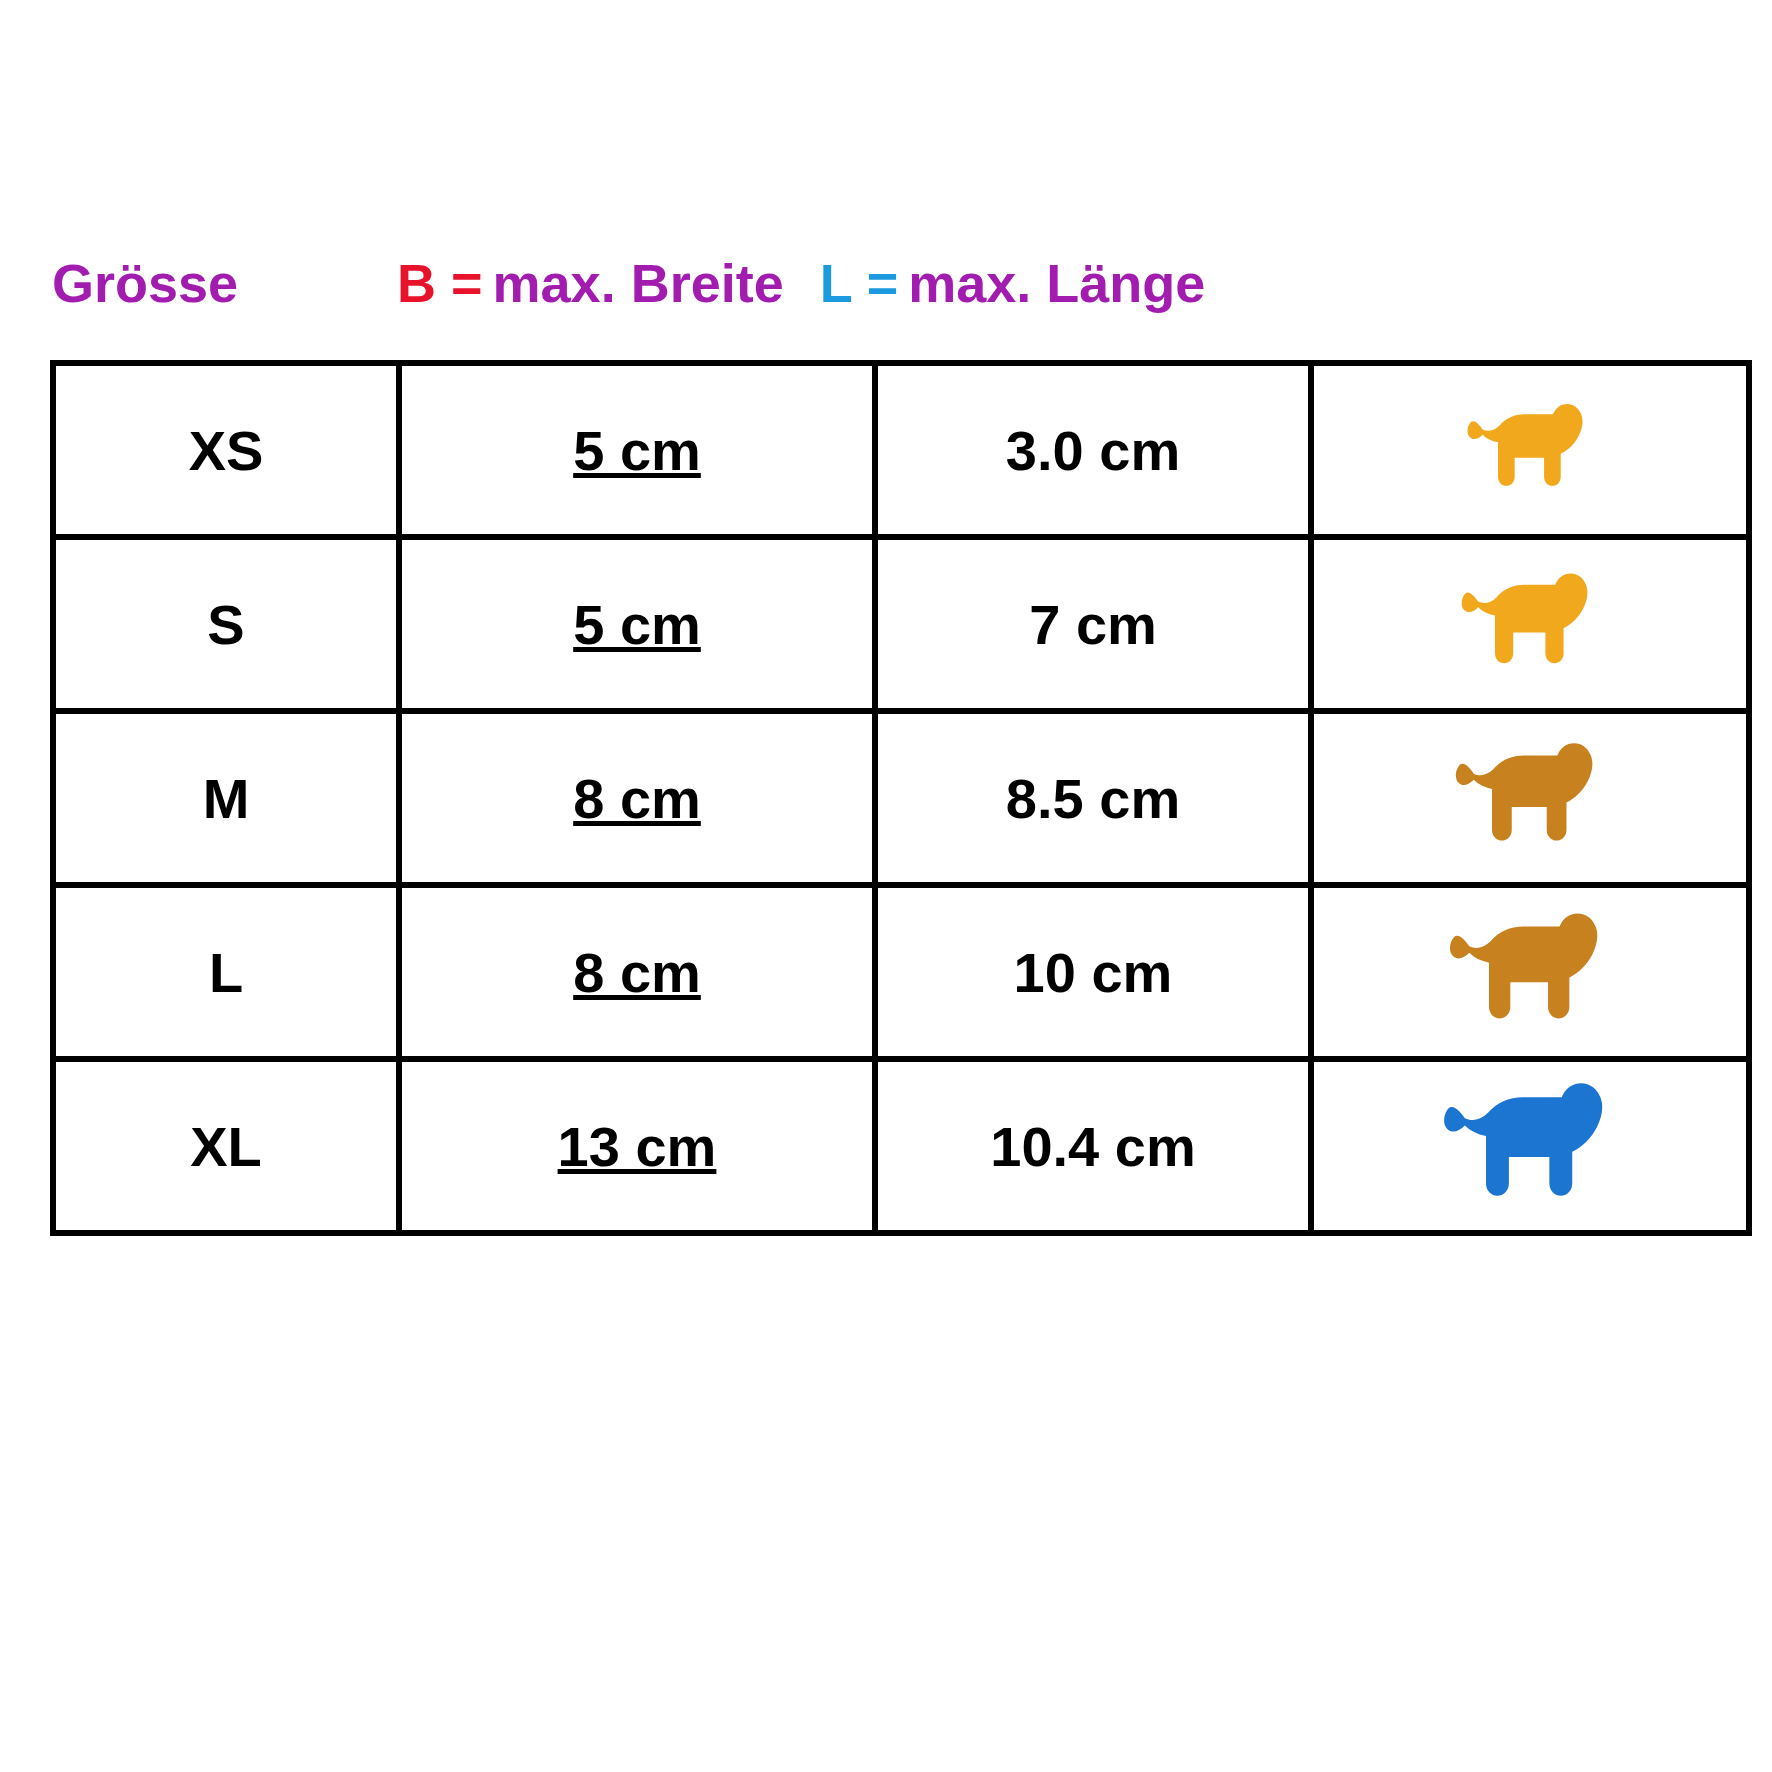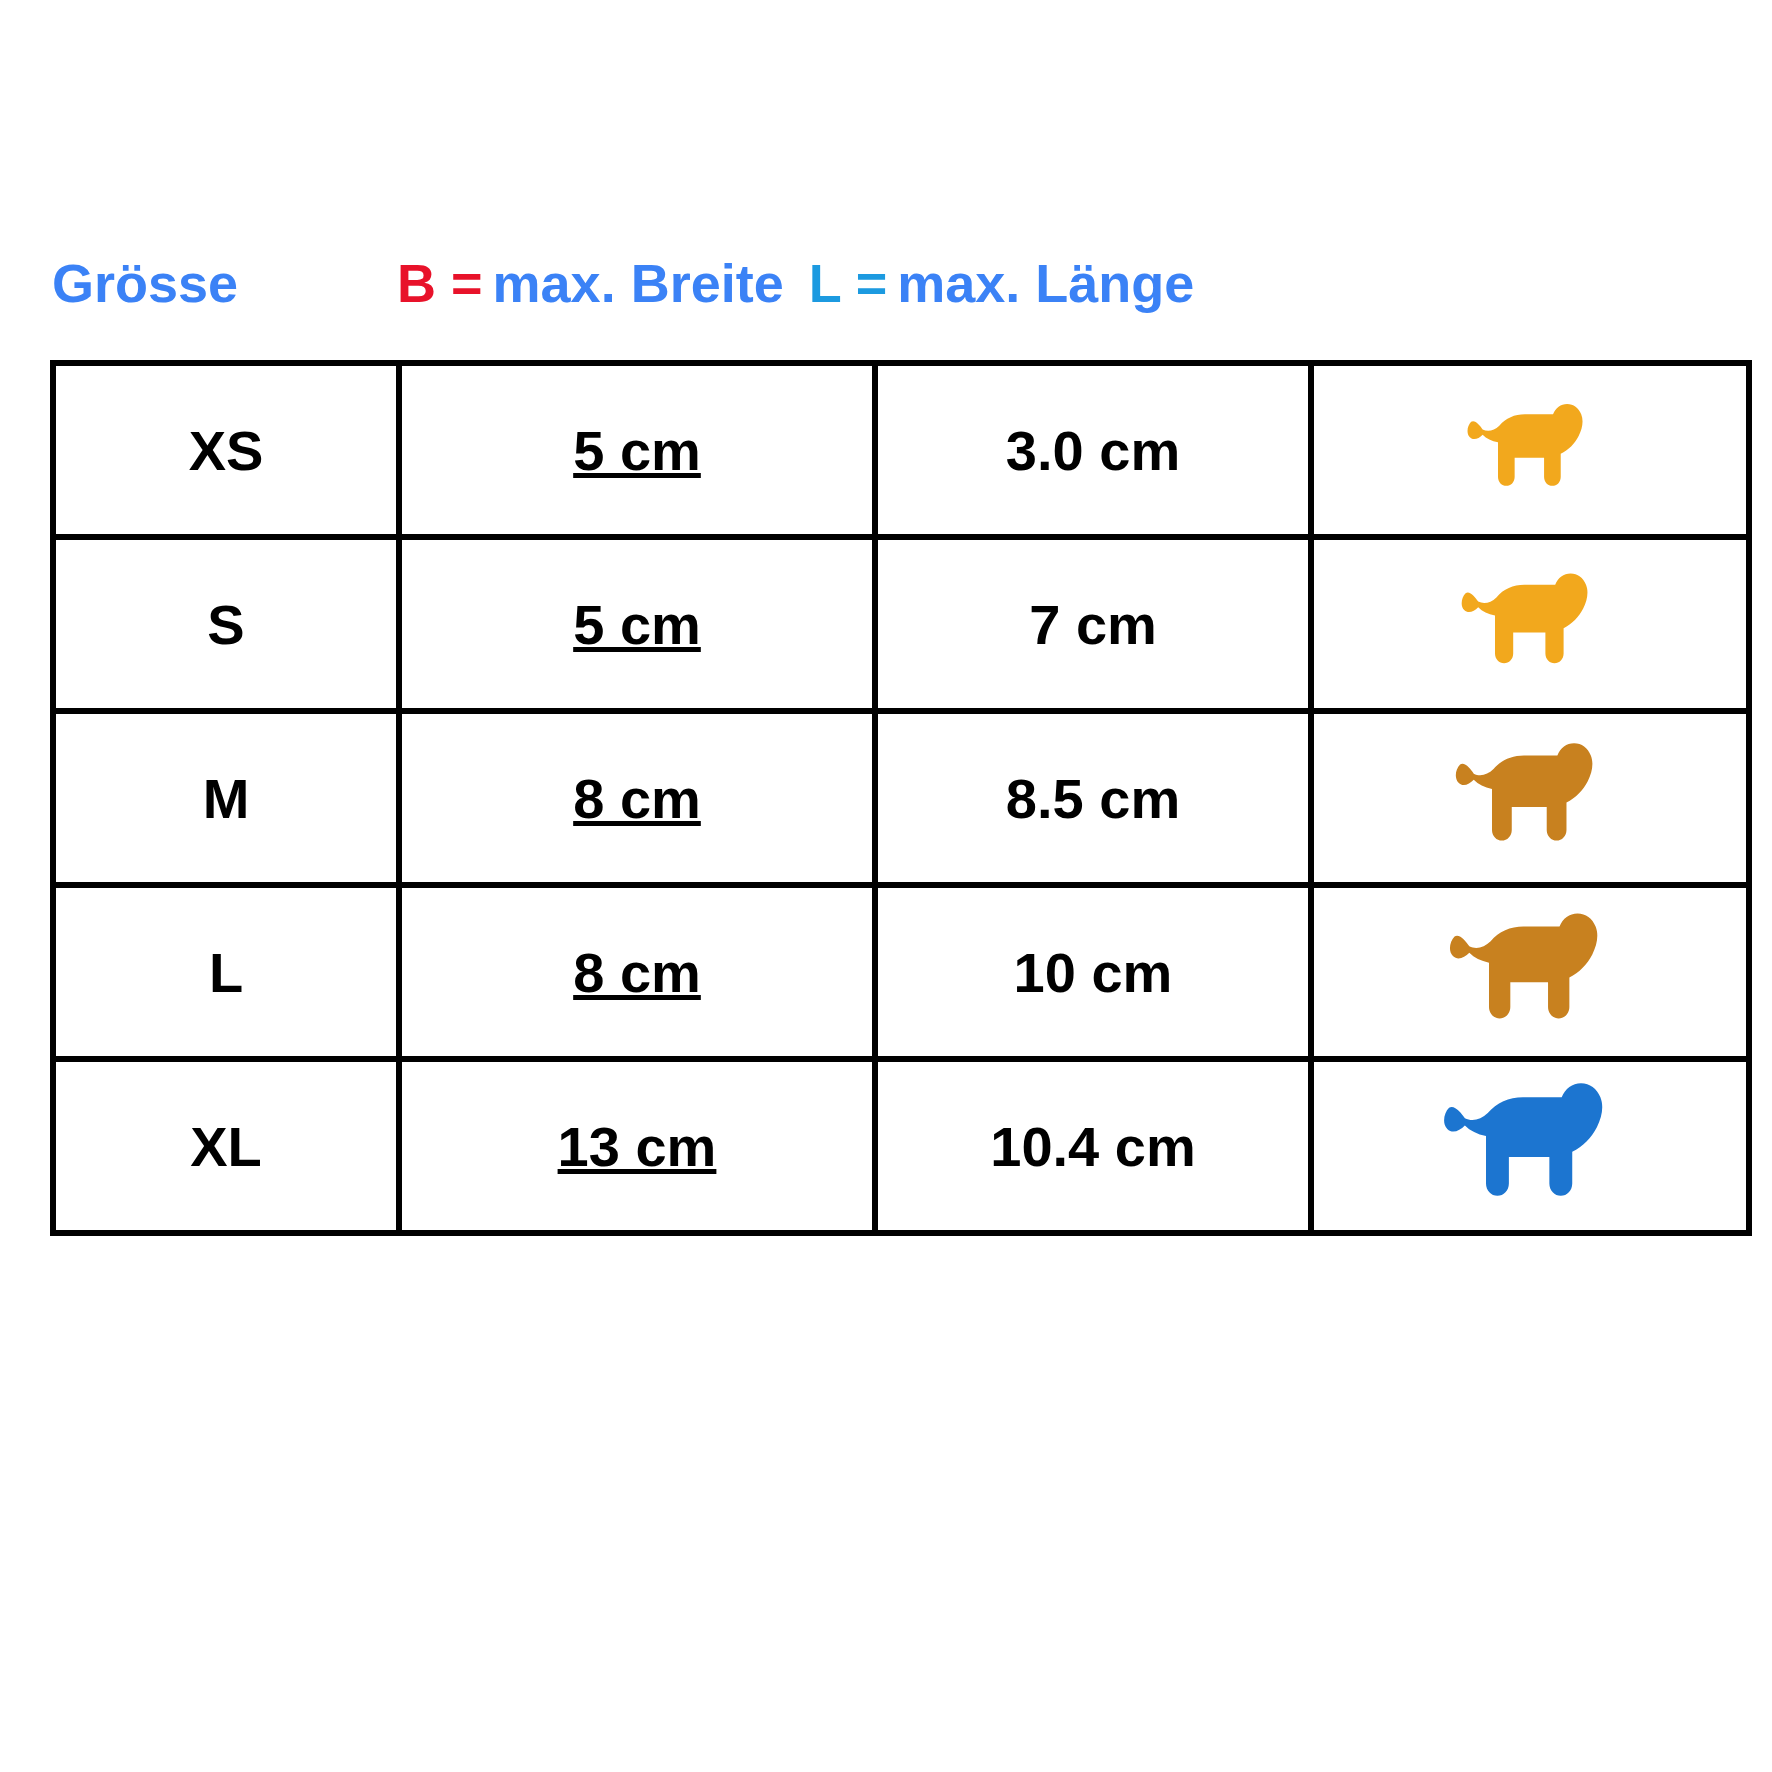--- a/index.html
+++ b/index.html
@@ -39,25 +39,25 @@
     font-weight: 700;
   }
   .legend .key-blue {
     color: #1c9ae0;
     font-weight: 700;
   }
   .legend .seg {
     margin-right: 10px;
   }
   .legend .seg-gap {
-    margin-right: 25px;
+    margin-right: 36px;
   }
   .legend .plain {
     font-weight: 700;
-    color: #3b82f6;
+    color: #a21caf;
   }
 
   table.size-table {
     position: absolute;
     left: 50px;
     top: 360px;
     width: 1672px;
     border-collapse: collapse;
     table-layout: fixed;
     padding-left: 28px;

